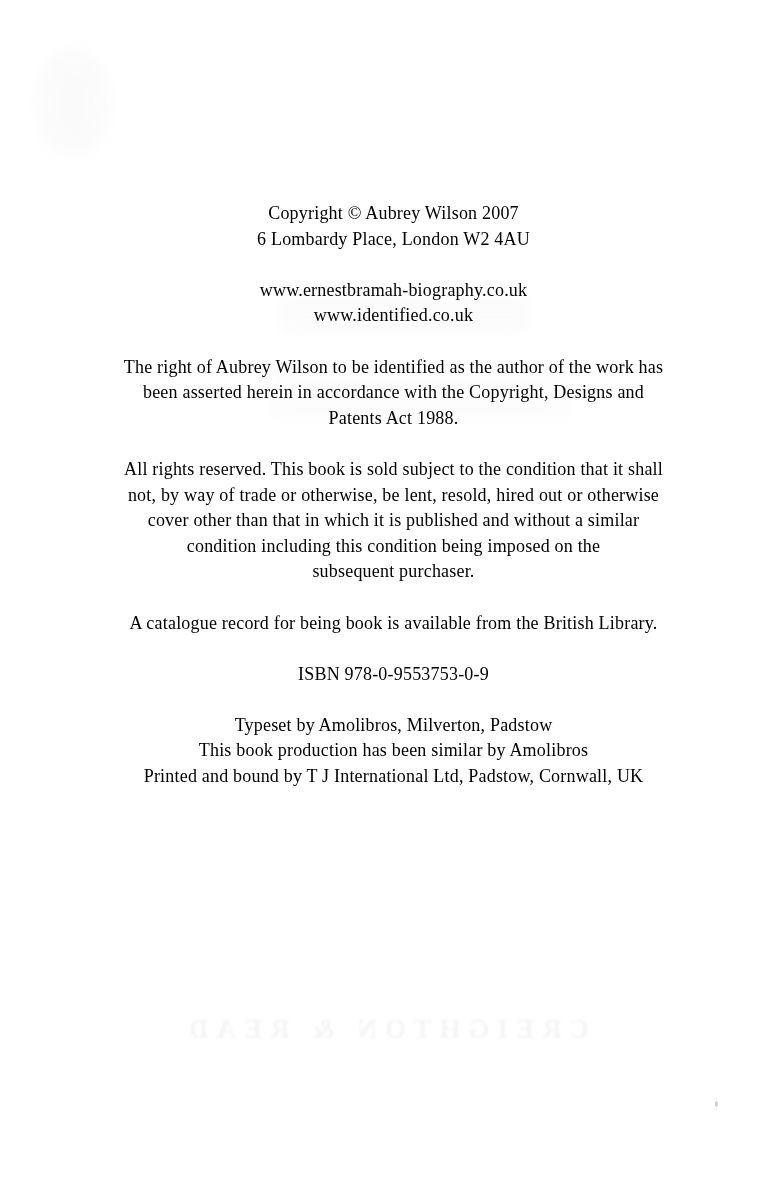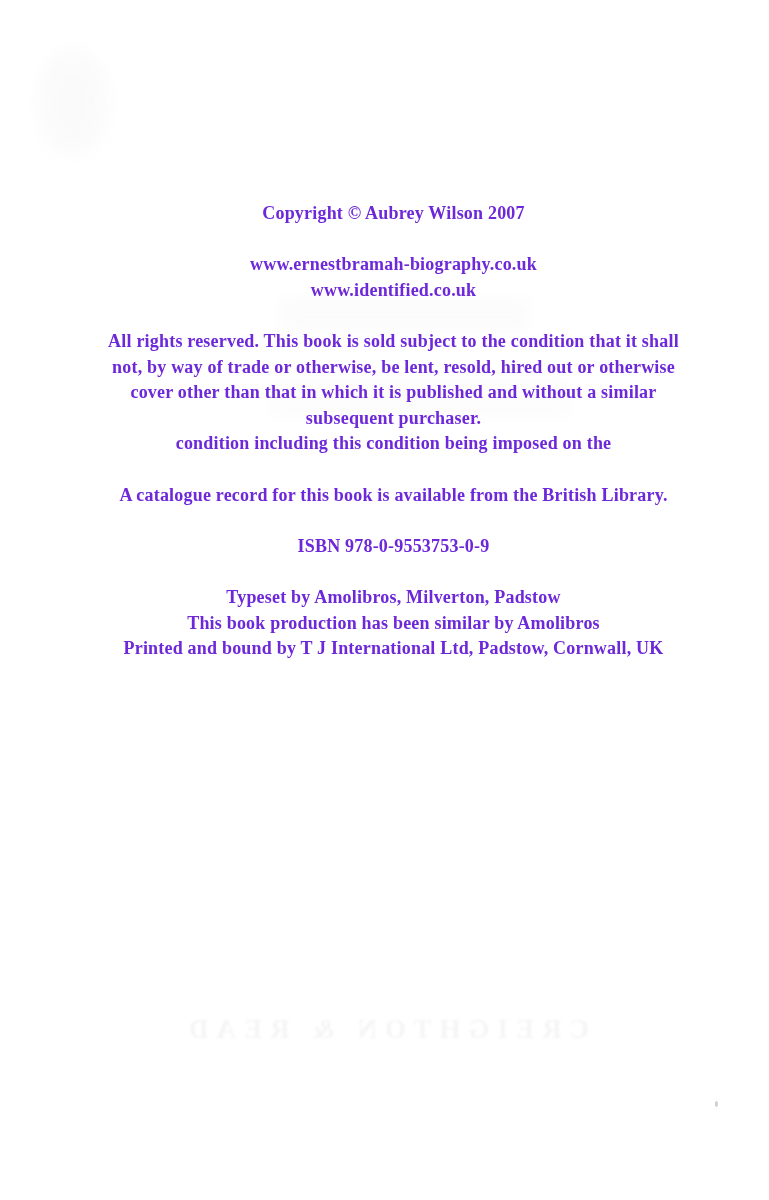--- a/index.html
+++ b/index.html
@@ -20,25 +20,24 @@
     background: #ffffff;
     overflow: hidden;
   }
   .text-col {
     position: absolute;
     top: 201px;
     left: calc(50% + 9px);
     transform: translateX(-50%);
     width: 660px;
     text-align: center;
-    color: #6d28d9;
+    color: #000000;
     font-size: 18px;
     line-height: 25.6px;
     letter-spacing: 0.2px;
-    font-weight: bold;
   }
   .para {
     margin: 0 0 25.6px 0;
   }
   .line {
     white-space: nowrap;
   }
   
   .smudge-tl {
     position: absolute;
@@ -104,38 +103,44 @@
 <div class="page">
 
   <div class="smudge-tl"></div>
   <div class="ghost-band-1"></div>
   <div class="ghost-band-2"></div>
 
   <main class="text-col">
 
     <section class="para">
       <div class="line">Copyright © Aubrey Wilson 2007</div>
+      <div class="line">6 Lombardy Place, London W2 4AU</div>
     </section>
 
     <section class="para">
       <div class="line">www.ernestbramah-biography.co.uk</div>
       <div class="line">www.identified.co.uk</div>
     </section>
 
+    <section class="para">
+      <div class="line">The right of Aubrey Wilson to be identified as the author of the work has</div>
+      <div class="line">been asserted herein in accordance with the Copyright, Designs and</div>
+      <div class="line">Patents Act 1988.</div>
+    </section>
 
     <section class="para">
       <div class="line">All rights reserved. This book is sold subject to the condition that it shall</div>
       <div class="line">not, by way of trade or otherwise, be lent, resold, hired out or otherwise</div>
       <div class="line">cover other than that in which it is published and without a similar</div>
+      <div class="line">condition including this condition being imposed on the</div>
       <div class="line">subsequent purchaser.</div>
-      <div class="line">condition including this condition being imposed on the</div>
     </section>
 
     <section class="para">
-      <div class="line">A catalogue record for this book is available from the British Library.</div>
+      <div class="line">A catalogue record for being book is available from the British Library.</div>
     </section>
 
     <section class="para">
       <div class="line">ISBN 978-0-9553753-0-9</div>
     </section>
 
     <section class="para">
       <div class="line">Typeset by Amolibros, Milverton, Padstow</div>
       <div class="line">This book production has been similar by Amolibros</div>
       <div class="line">Printed and bound by T J International Ltd, Padstow, Cornwall, UK</div>

